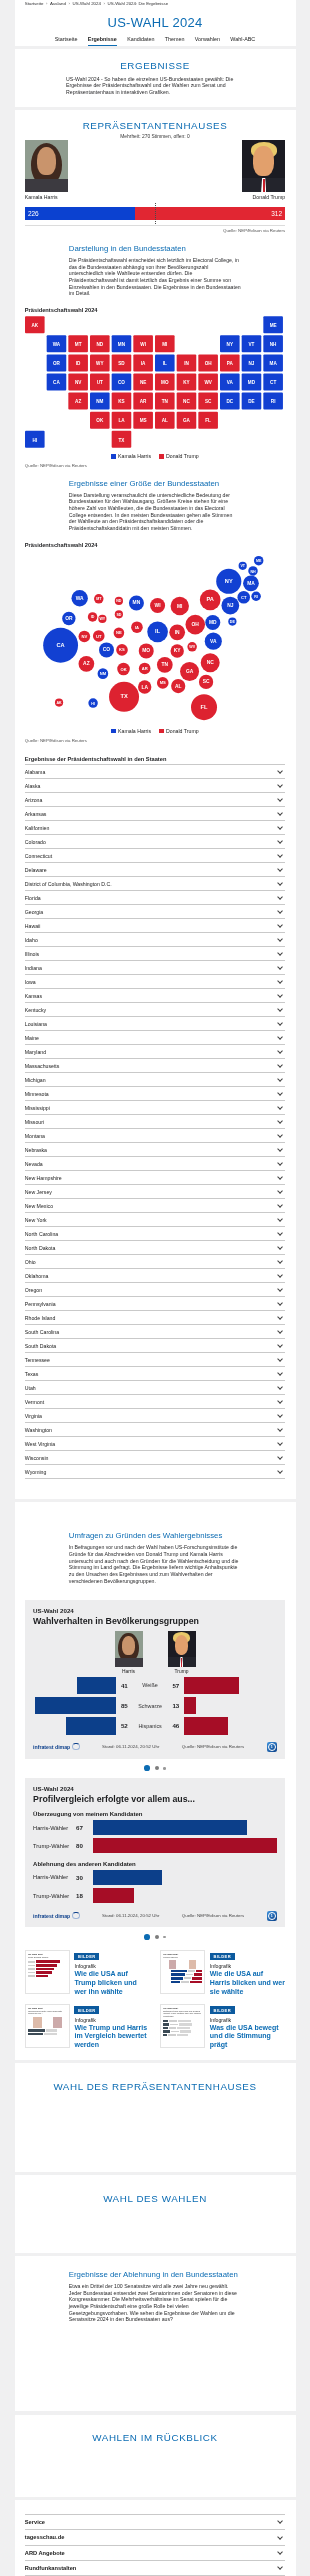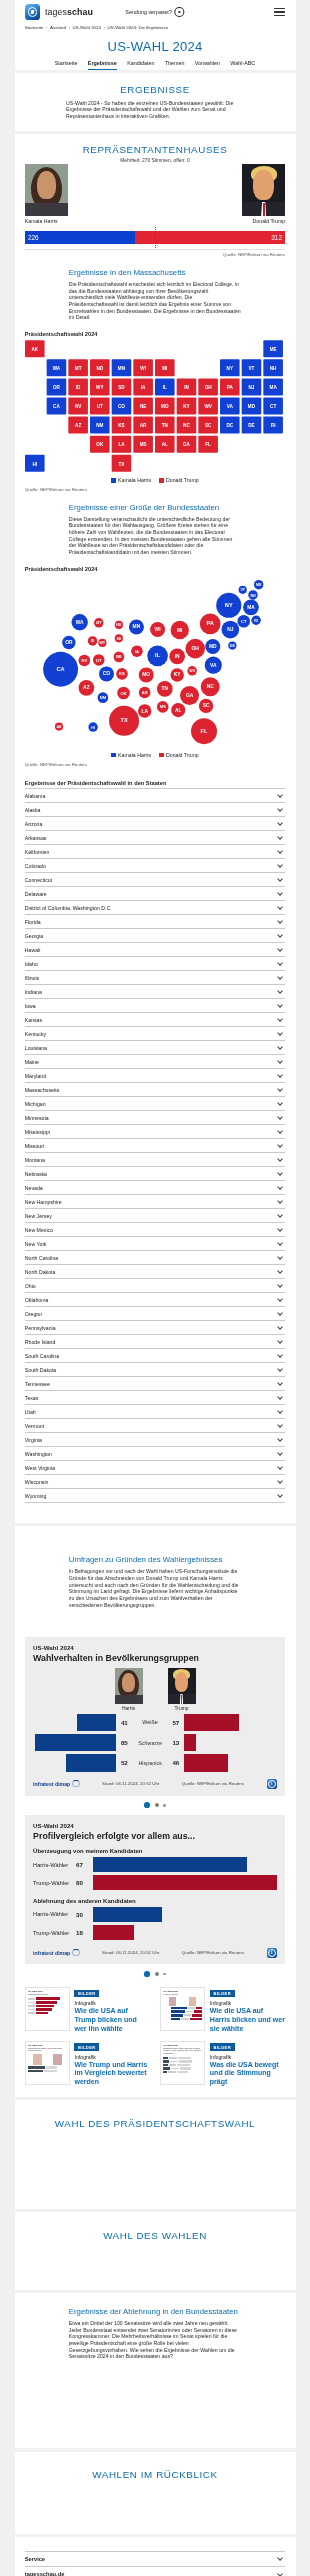--- a/index.html
+++ b/index.html
@@ -66,21 +66,21 @@
   .legend{display:flex;justify-content:center;align-items:center;gap:8.3px;font-size:5.2px;margin-top:4.7px;color:#222}
   .lgitem{display:flex;align-items:center;gap:2.1px}
   .lgsq{width:4.7px;height:4.7px}
 
   .acctitle{font-weight:bold;font-size:5.7px;margin:13.4px 0 1.6px;color:#1d1e20}
   .acc{border-bottom:0.5px solid #c9c9c9}
   .accrow{display:flex;align-items:center;justify-content:space-between;height:13px;font-size:5.2px;color:#222;border-top:0.5px solid #c9c9c9;cursor:pointer}
   .chev{width:3.1px;height:3.1px;border-right:0.8px solid #444;border-bottom:0.8px solid #444;transform:rotate(45deg);margin:-1.6px 3.1px 0 0;flex:none}
 
   
-  .infocard{background:#ededee;margin-top:29px;padding:6.7px 8.3px 6.7px}
+  .infocard{background:#ededee;margin-top:16px;padding:6.7px 8.3px 6.7px}
   .ickicker{font-weight:bold;font-size:6.2px;color:#1d1e20}
   .ictitle{font-size:8.8px;font-weight:bold;margin-top:1.6px;color:#1d1e20}
   .icphotos{display:flex;justify-content:center;gap:25px;margin-top:5.2px}
   .icph{width:28px}
   .portrait.sm{width:28px;height:36px}
   .icphlabel{text-align:center;font-size:4.9px;margin-top:2.1px;color:#222}
   .icr{display:flex;align-items:center;height:17.6px;margin-top:2.6px;font-size:6.2px}
   .icrL{width:83px;display:flex;justify-content:flex-end}
   .icrR{width:83px}
   .bar{height:17.6px}
@@ -121,33 +121,20 @@
   .fcard{padding:14.5px 10.3px 0}
   .facc .accrow{height:14.2px;font-size:5.7px}
   .facc .accrow span{font-weight:bold;color:#222;font-weight:600}
   .flinks{margin-top:6.2px}
   .flink{font-size:5.7px;color:#333;padding:3.1px 0;cursor:pointer}
 </style>
 </head>
 <body>
 
 <div class="card">
-  <div class="hrow">
-    <div class="applogo"></div>
-    <div class="brand"><span>tages</span><b>schau</b></div>
-    <div class="missed">
-        <span>Sendung verpasst?</span>
-        <span class="play">▶</span>
-      </div>
-    <div class="burger">
-        <div></div>
-        <div></div>
-        <div></div>
-      </div>
-  </div>
   <div class="bc" id="breadcrumb">
       <span class="crumb">Startseite</span>
       <span class="sep">›</span>
       <span class="crumb">Ausland</span>
       <span class="sep">›</span>
       <span class="crumb">US-Wahl 2024</span>
       <span class="sep">›</span>
       <span class="crumb">US-Wahl 2024: Die Ergebnisse</span>
     </div>
   <h1 class="pagetitle">US-WAHL 2024</h1>
@@ -193,21 +180,21 @@
     <div class="rb blue" id="rb-blue" style="width: 42.0074%; background: rgb(11, 65, 208);">
         <span>226</span>
       </div>
     <div class="rb red" id="rb-red" style="width: 57.9926%; background: rgb(225, 38, 50);">
         <span>312</span>
       </div>
     <div class="marker" id="majmarker" style="left: 50.1859%;"></div>
   </div>
   <div class="srcright">Quelle: NEP/Edison via Reuters</div>
 
-  <h3 class="subhead">Ergebnisse in den Massachusetts</h3>
+  <h3 class="subhead">Darstellung in den Bundesstaaten</h3>
   <p class="subpara">Die Präsidentschaftswahl entscheidet sich letztlich im Electoral College, in das die Bundesstaaten abhängig von ihrer Bevölkerungszahl unterschiedlich viele Wahlleute entsenden dürfen. Die Präsidentschaftswahl ist damit letztlich das Ergebnis einer Summe von Einzelwahlen in den Bundesstaaten. Die Ergebnisse in den Bundesstaaten im Detail.</p>
 
   <div class="maplabel">Präsidentschaftswahl 2024</div>
   <svg class="mapsvg" id="tilemap" width="260" height="132" viewBox="0 0 504 255">
       <g>
         <rect x="0" y="0" width="38" height="33" rx="2" fill="#dd2230"></rect>
         <text x="19" y="21" text-anchor="middle" fill="#fff" font-size="9" font-weight="bold" font-family="Liberation Sans, sans-serif">AK</text>
       </g>
       <g>
         <rect x="252" y="185" width="38" height="33" rx="2" fill="#dd2230"></rect>
@@ -1087,21 +1074,21 @@
               <span class="mbar" style="width: 11.4px; background: rgb(214, 214, 214);"></span>
             </div>
           </div>
         </div>
         <div class="tbody"><span class="badge">BILDER</span><div class="tkick">Infografik</div><div class="tlink">Was die USA bewegt und die Stimmung prägt</div></div>
       </div>
     </div>
 </div>
 
 <div class="card bigsec" style="min-height:109px">
-  <h2 class="bigblue">WAHL DES PRÄSIDENTSCHAFTSWAHL</h2>
+  <h2 class="bigblue">WAHL DES REPRÄSENTANTENHAUSES</h2>
 </div>
 
 <div class="card bigsec" style="min-height:78px">
   <h2 class="bigblue">WAHL DES WAHLEN</h2>
 </div>
 
 <div class="card" style="min-height:155px;padding:13.4px 10.3px 10.3px">
   <h3 class="subhead" style="margin-top:0">Ergebnisse der Ablehnung in den Bundesstaaten</h3>
   <p class="subpara">Etwa ein Drittel der 100 Senatssitze wird alle zwei Jahre neu gewählt. Jeder Bundesstaat entsendet zwei Senatorinnen oder Senatoren in diese Kongresskammer. Die Mehrheitsverhältnisse im Senat spielen für die jeweilige Präsidentschaft eine große Rolle bei vielen Gesetzgebungsvorhaben. Wie sehen die Ergebnisse der Wahlen um die Senatssitze 2024 in den Bundesstaaten aus?</p>
 </div>

